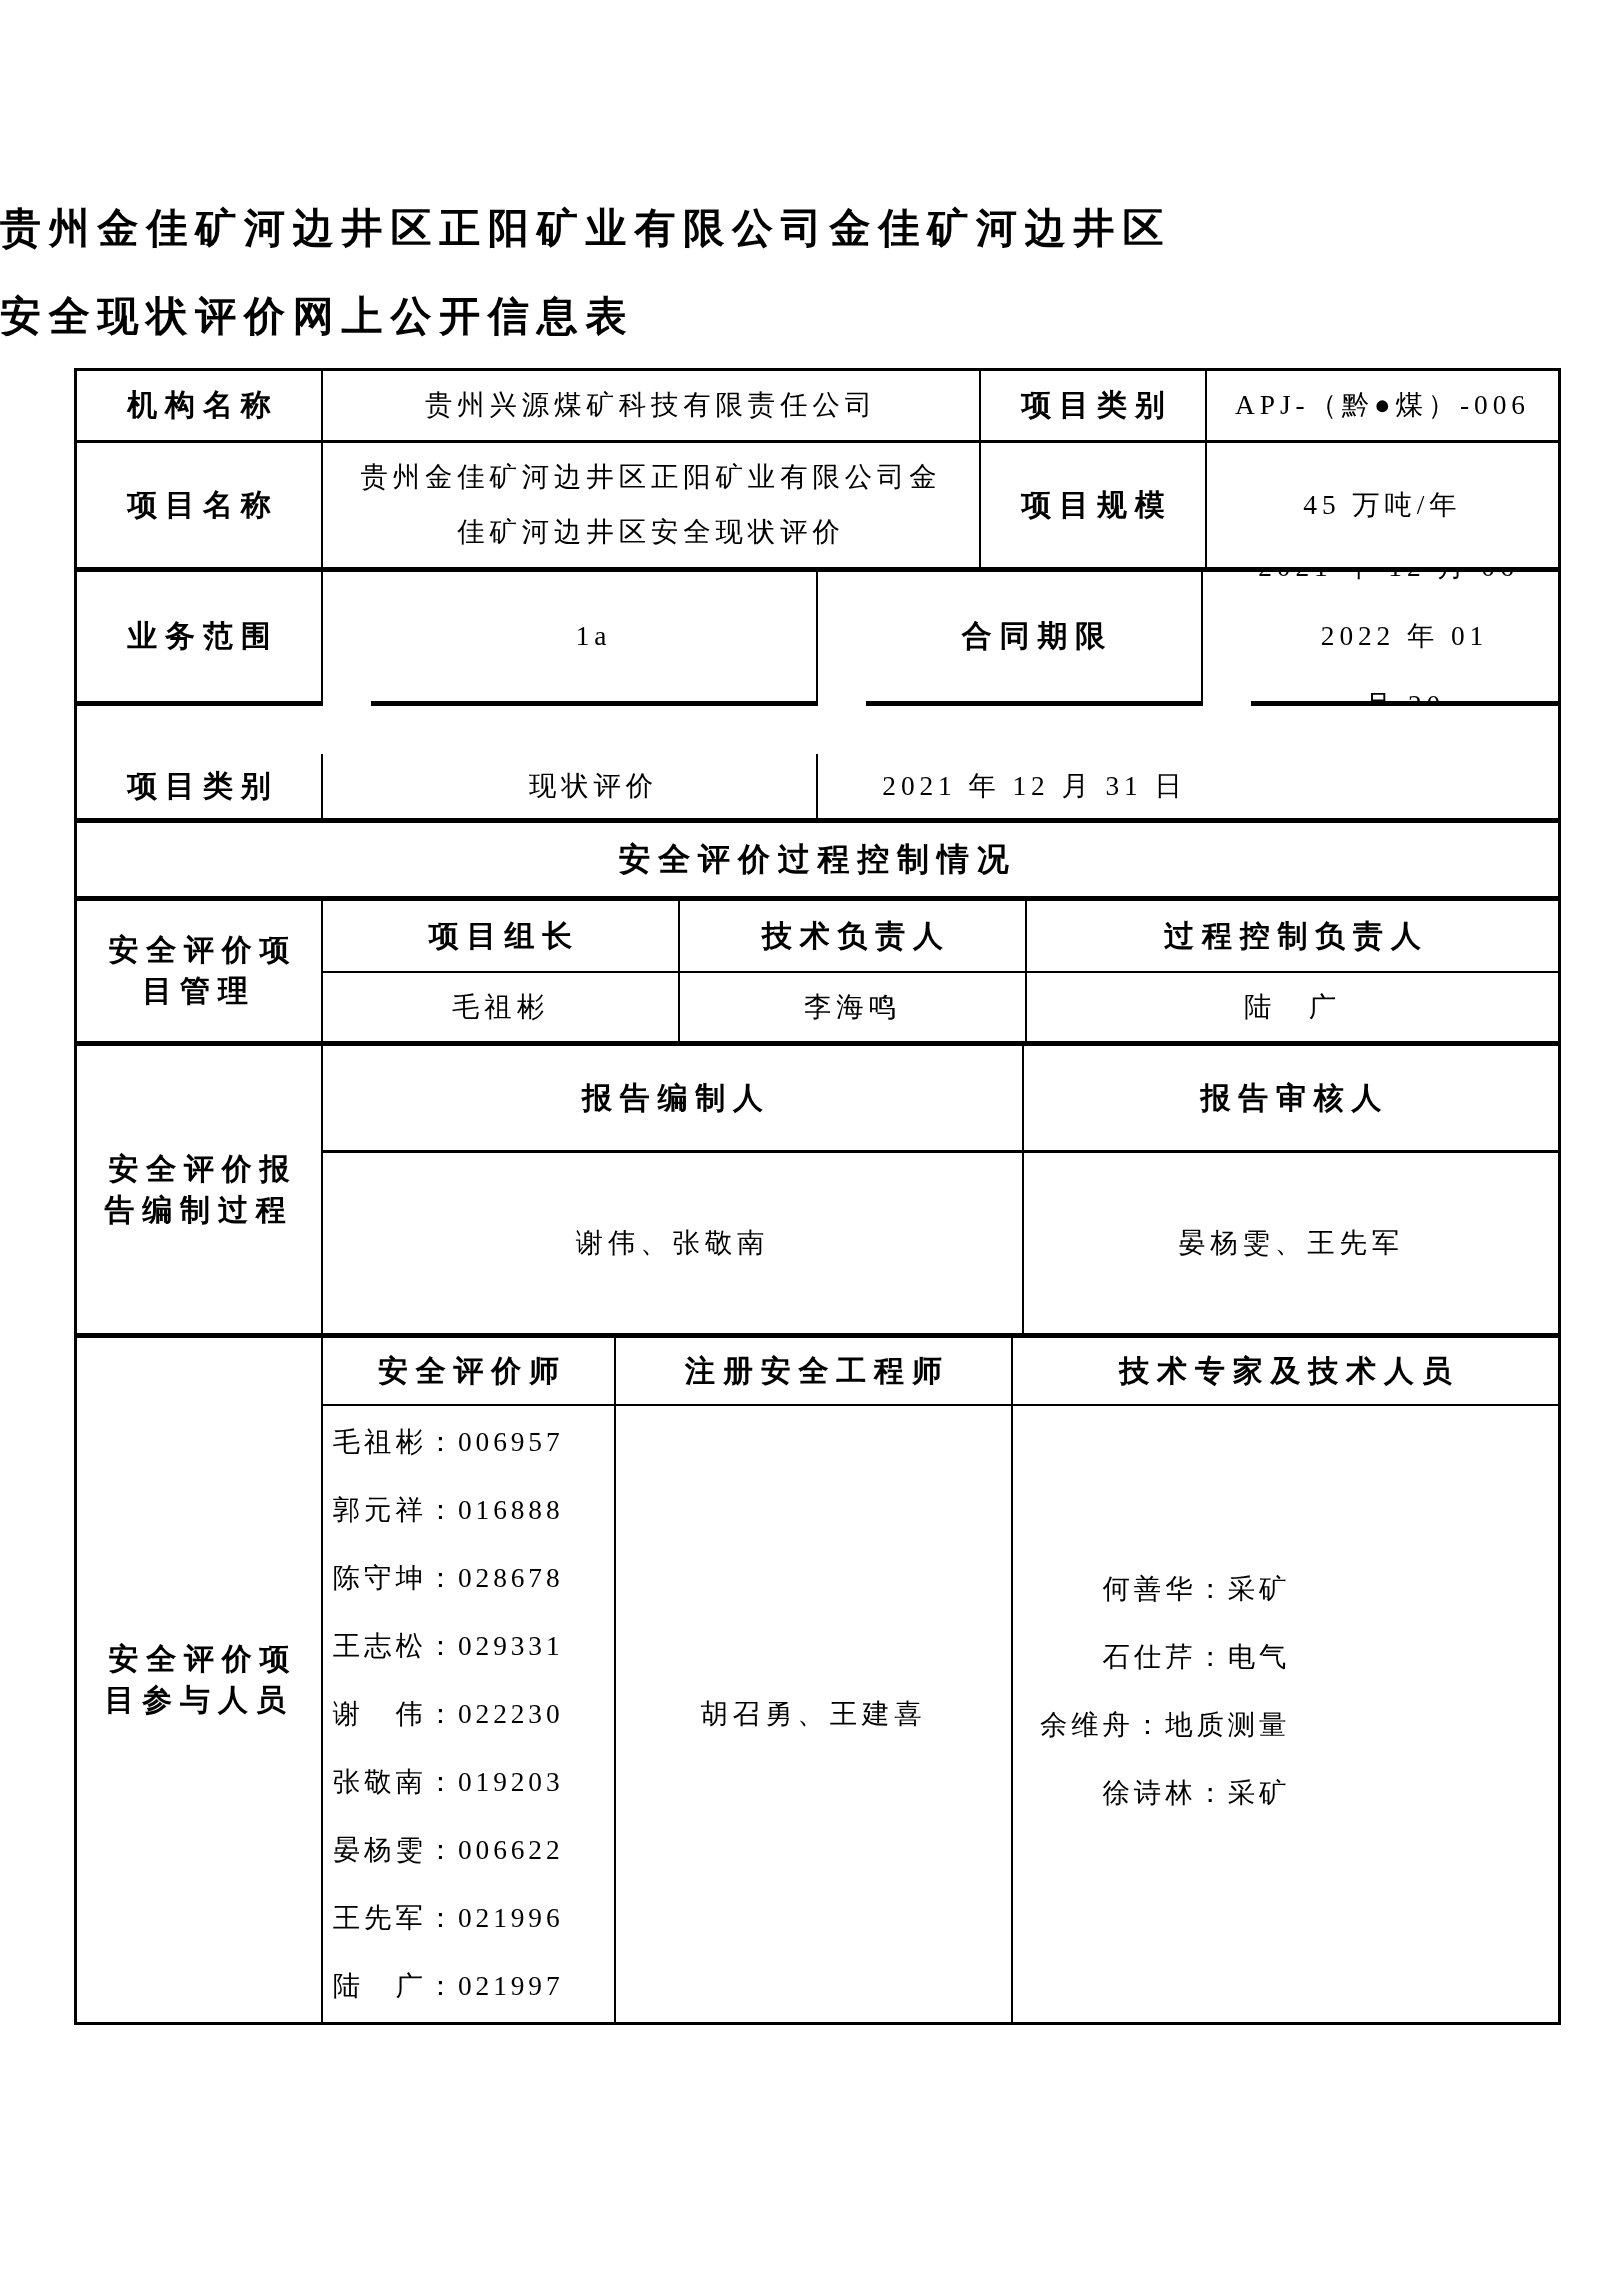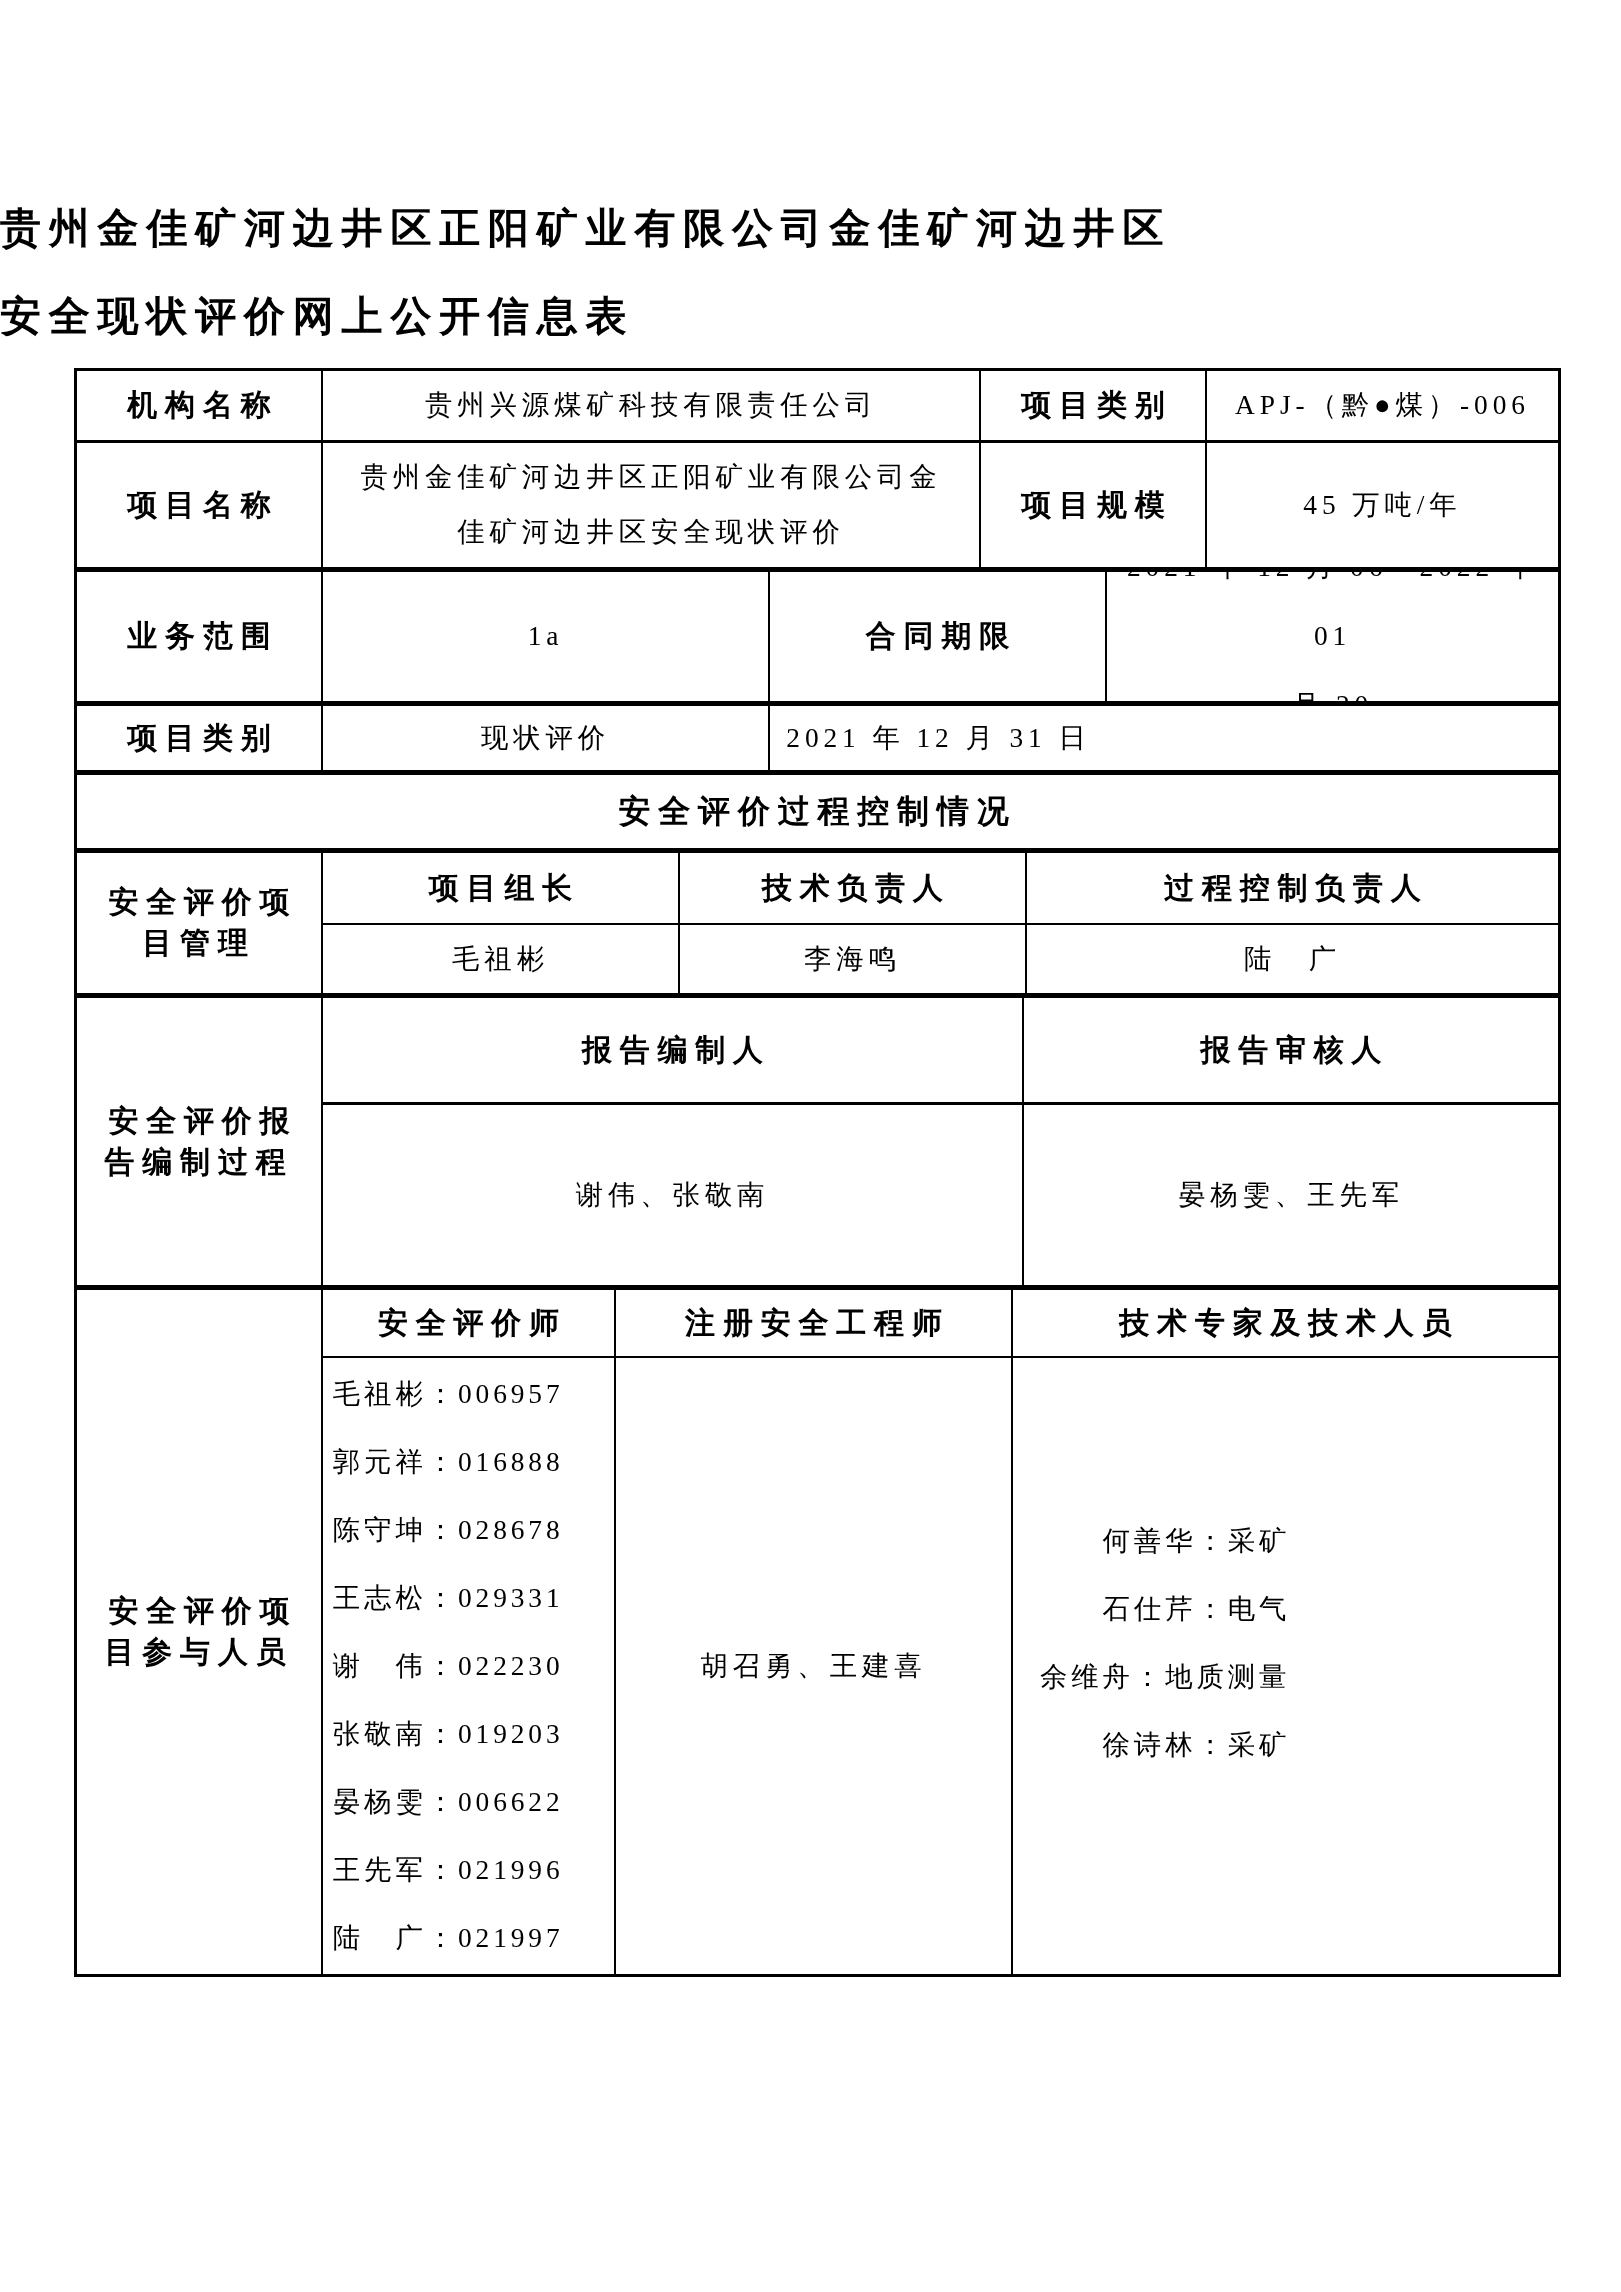--- a/index.html
+++ b/index.html
@@ -37,21 +37,21 @@
     width: 1487px;
     border: 3.9px solid #000;
     box-sizing: border-box;
     background: #fff;
   }
   .sec {
     display: grid;
     box-sizing: border-box;
   }
   .sec-a { grid-template-columns: 246px 658px 226px auto; grid-template-rows: 72px 124px; }
-  .sec-b { grid-template-columns: 246px 447px 337px auto; grid-template-rows: 134px 64px; border-top: 5.9px solid #000; }
+  .sec-b { grid-template-columns: 246px 447px 337px auto; grid-template-rows: 134px 64px; border-top: 5.9px solid #000; gap: 48px; }
   .sec-c { grid-template-columns: auto; grid-template-rows: 73px; border-top: 5.9px solid #000; }
   .sec-d { grid-template-columns: 246px 357px 347px auto; grid-template-rows: 72px 68px; border-top: 5.9px solid #000; }
   .sec-e { grid-template-columns: 246px 701px auto; grid-template-rows: 107px 180px; border-top: 5.9px solid #000; }
   .sec-f { grid-template-columns: 246px 293px 397px auto; grid-template-rows: 68px 616px; border-top: 5.9px solid #000; }
 
   .cell {
     box-sizing: border-box;
     display: flex;
     align-items: center;
     justify-content: center;

